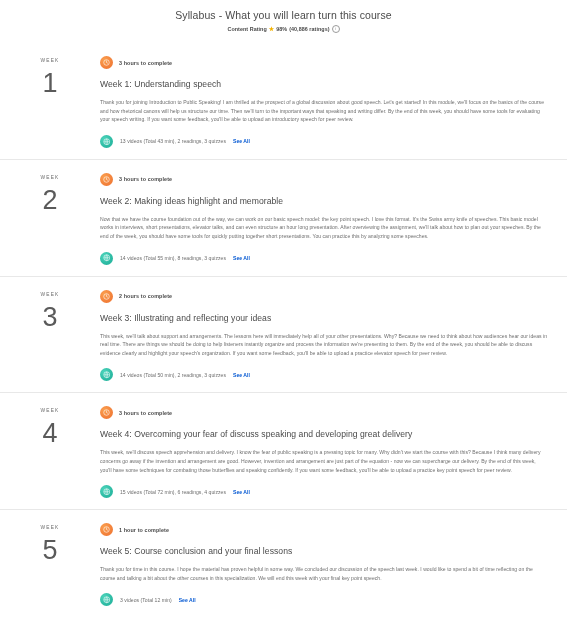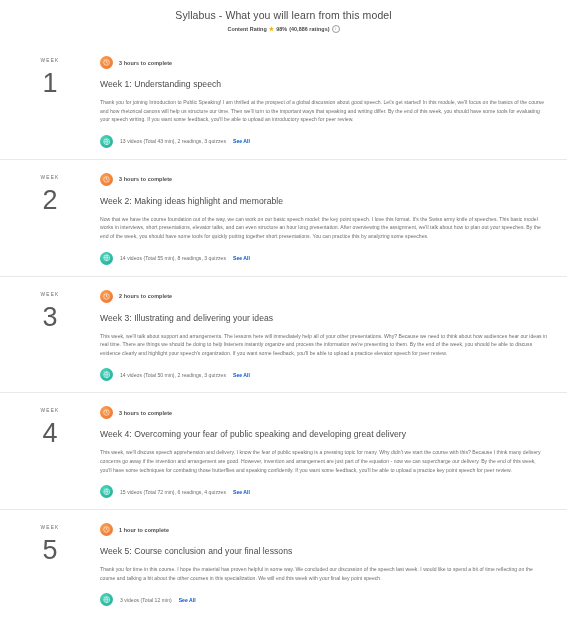--- a/index.html
+++ b/index.html
@@ -182,21 +182,21 @@
     cursor: pointer;
     letter-spacing: 0.02px;
   }
 </style>
 </head>
 <body>
 
 <div class="page">
 
   <div class="header">
-    <div class="page-title">Syllabus - What you will learn from this model</div>
+    <div class="page-title">Syllabus - What you will learn turn this course</div>
     <div class="rating-row">
       <span>Content Rating</span>
       <span class="star-icon">★</span>
       <span>98%</span>
       <span>(40,886 ratings)</span>
       <span class="info-icon">i</span>
     </div>
   </div>
 
   <div class="weeks" id="week-list">
@@ -270,21 +270,21 @@
     <div class="week-main">
       <div class="meta-row">
         <span class="circ-icon clock">
           <svg width="7" height="7" viewBox="0 0 24 24">
             <circle cx="12" cy="12" r="9.5" fill="none" stroke="#ffffff" stroke-width="2"></circle>
             <path d="M12 6.5 V12 L15.5 14" fill="none" stroke="#ffffff" stroke-width="2" stroke-linecap="round"></path>
           </svg>
         </span>
         <span class="duration-text">2 hours to complete</span>
       </div>
-      <div class="week-title">Week 3: Illustrating and delivering your ideas</div>
+      <div class="week-title">Week 3: Illustrating and reflecting your ideas</div>
       <div class="week-desc">This week, we'll talk about support and arrangements. The lessons here will immediately help all of your other presentations. Why? Because we need to think about how audiences hear our ideas in real time. There are things we should be doing to help listeners instantly organize and process the information we're presenting to them. By the end of the week, you should be able to discuss evidence clearly and highlight your speech's organization. If you want some feedback, you'll be able to upload a practice elevator speech for peer review.</div>
       <div class="content-row">
         <span class="circ-icon video">
           <svg width="7.5" height="7.5" viewBox="0 0 24 24">
             <circle cx="12" cy="12" r="9.5" fill="none" stroke="#ffffff" stroke-width="1.8"></circle>
             <path d="M3 12 H21" fill="none" stroke="#ffffff" stroke-width="1.6"></path>
             <path d="M12 2.6 C15.5 6.5 15.5 17.5 12 21.4 C8.5 17.5 8.5 6.5 12 2.6 Z" fill="none" stroke="#ffffff" stroke-width="1.6"></path>
           </svg>
         </span>
         <span class="content-text">14 videos (Total 50 min), 2 readings, 3 quizzes</span>
@@ -301,21 +301,21 @@
     <div class="week-main">
       <div class="meta-row">
         <span class="circ-icon clock">
           <svg width="7" height="7" viewBox="0 0 24 24">
             <circle cx="12" cy="12" r="9.5" fill="none" stroke="#ffffff" stroke-width="2"></circle>
             <path d="M12 6.5 V12 L15.5 14" fill="none" stroke="#ffffff" stroke-width="2" stroke-linecap="round"></path>
           </svg>
         </span>
         <span class="duration-text">3 hours to complete</span>
       </div>
-      <div class="week-title">Week 4: Overcoming your fear of public speaking and developing great delivery</div>
+      <div class="week-title">Week 4: Overcoming your fear of discuss speaking and developing great delivery</div>
       <div class="week-desc">This week, we'll discuss speech apprehension and delivery. I know the fear of public speaking is a pressing topic for many. Why didn't we start the course with this? Because I think many delivery concerns go away if the invention and arrangement are good. However, invention and arrangement are just part of the equation - now we can supercharge our delivery. By the end of this week, you'll have some techniques for combating those butterflies and speaking confidently. If you want some feedback, you'll be able to upload a practice key point speech for peer review.</div>
       <div class="content-row">
         <span class="circ-icon video">
           <svg width="7.5" height="7.5" viewBox="0 0 24 24">
             <circle cx="12" cy="12" r="9.5" fill="none" stroke="#ffffff" stroke-width="1.8"></circle>
             <path d="M3 12 H21" fill="none" stroke="#ffffff" stroke-width="1.6"></path>
             <path d="M12 2.6 C15.5 6.5 15.5 17.5 12 21.4 C8.5 17.5 8.5 6.5 12 2.6 Z" fill="none" stroke="#ffffff" stroke-width="1.6"></path>
           </svg>
         </span>
         <span class="content-text">15 videos (Total 72 min), 6 readings, 4 quizzes</span>

